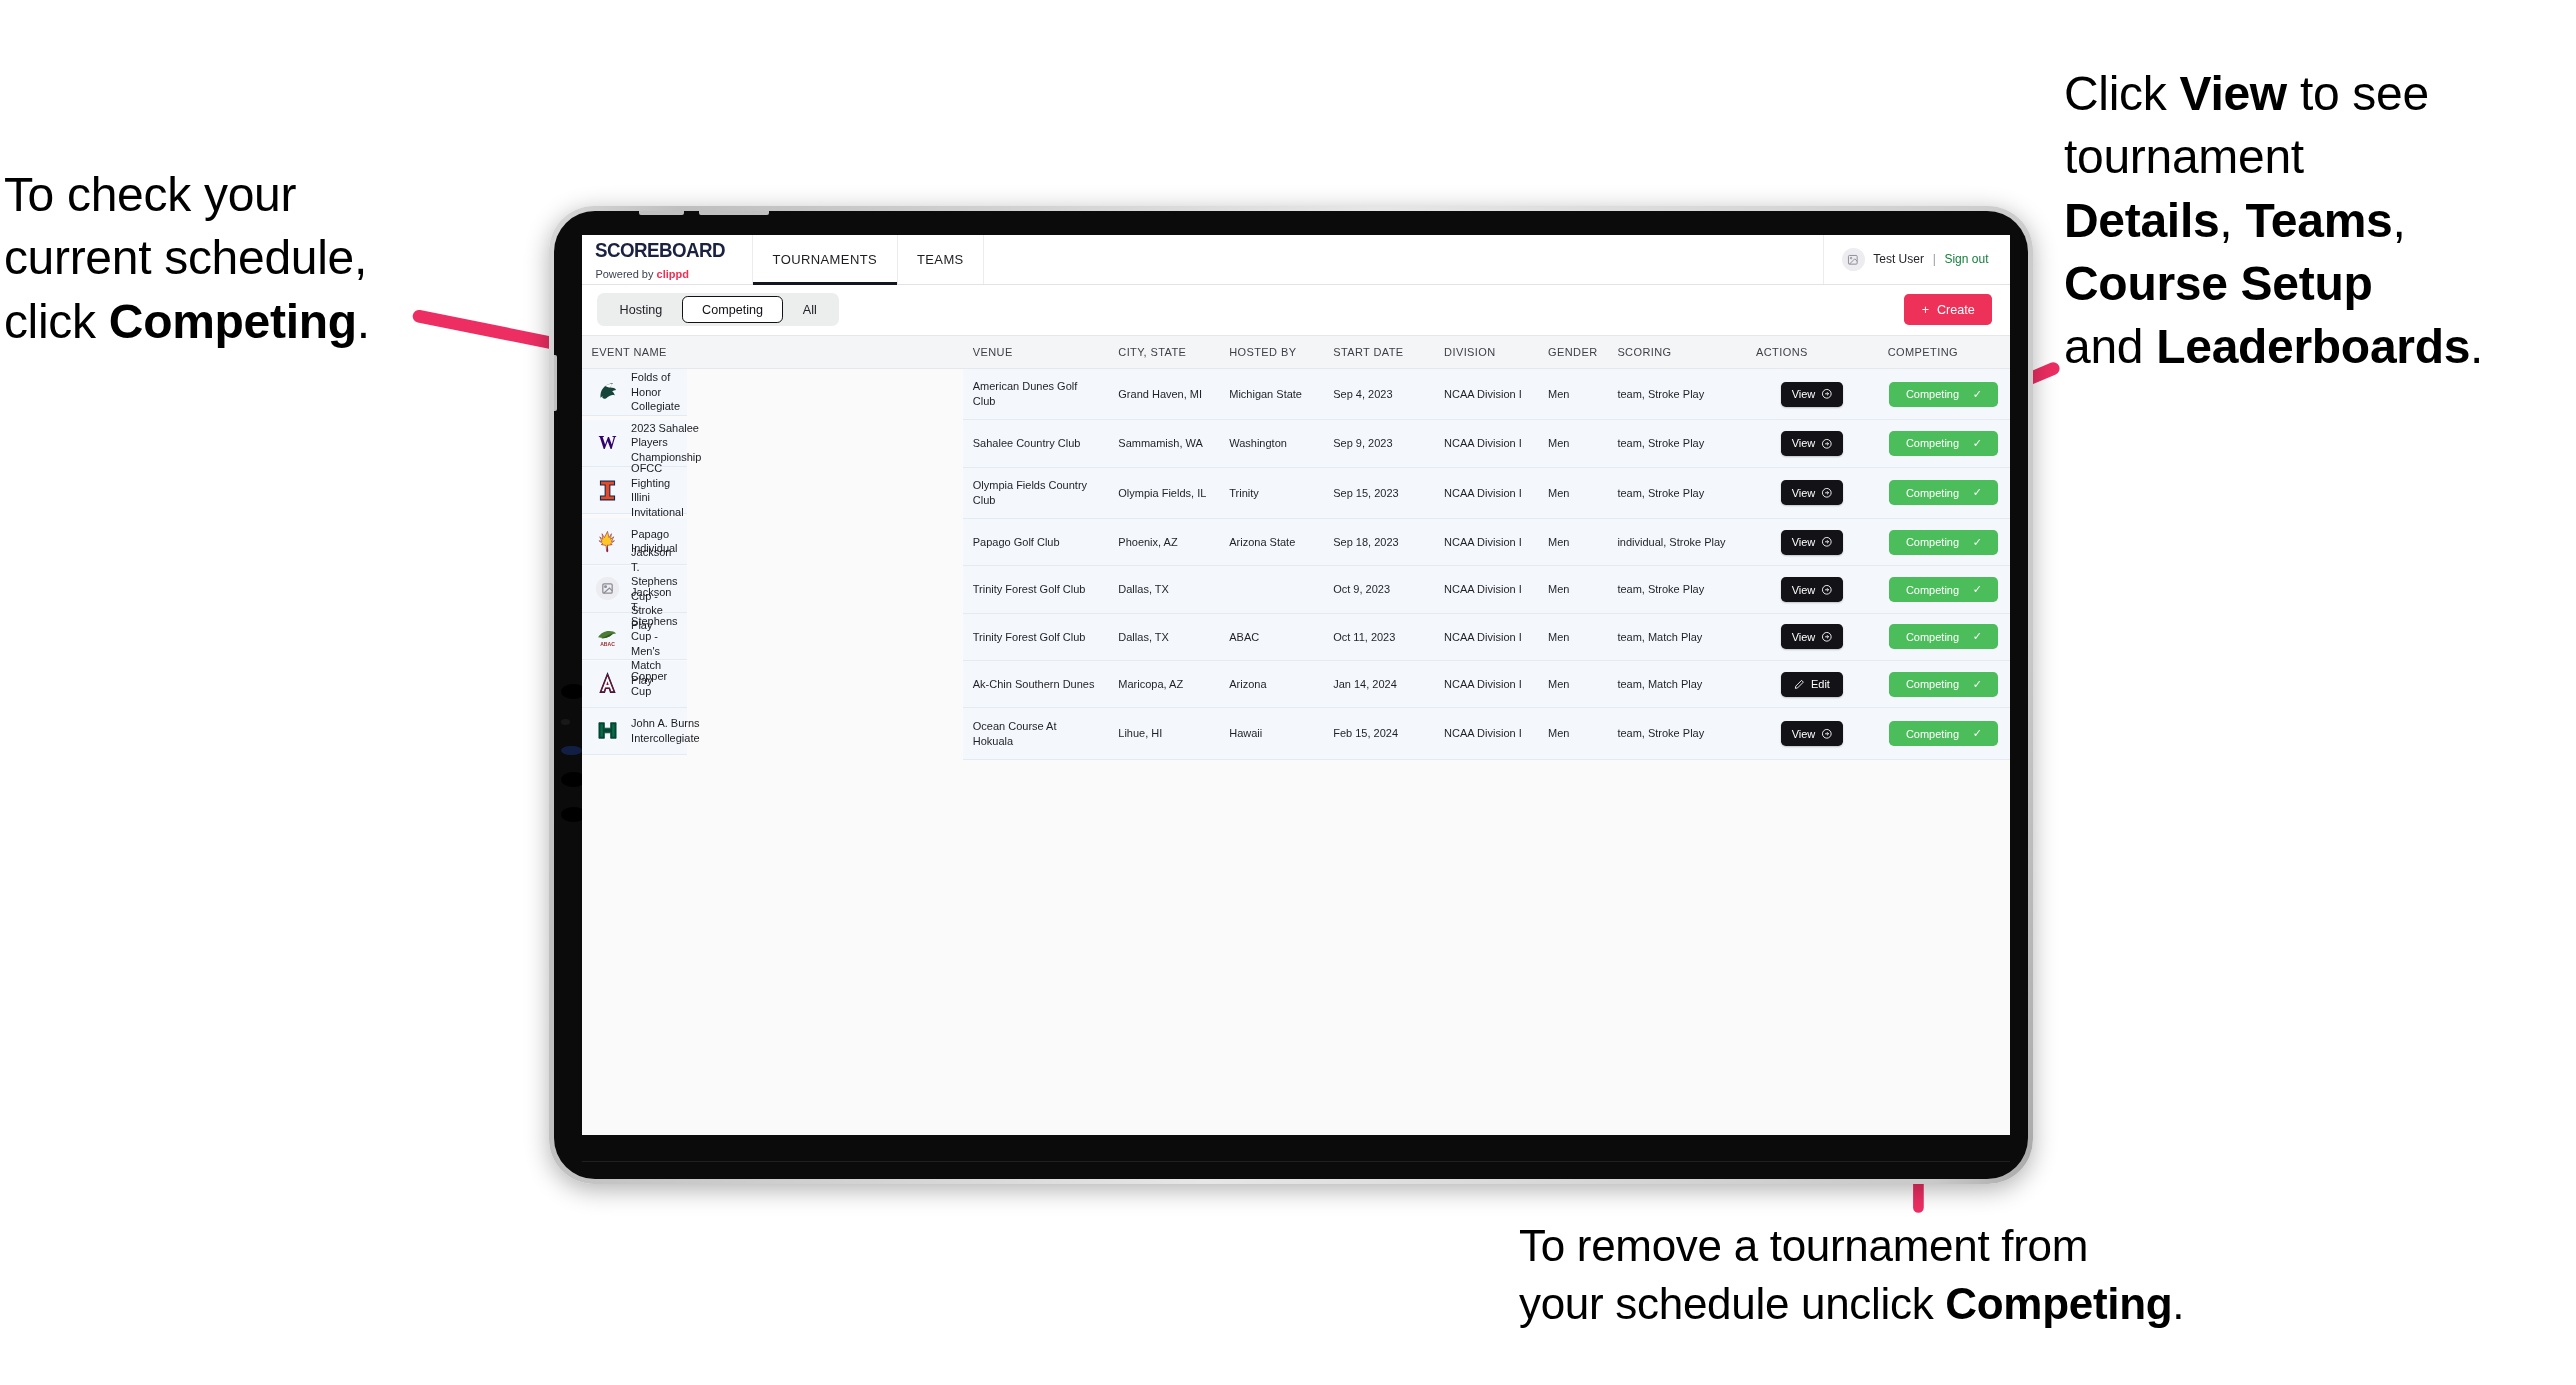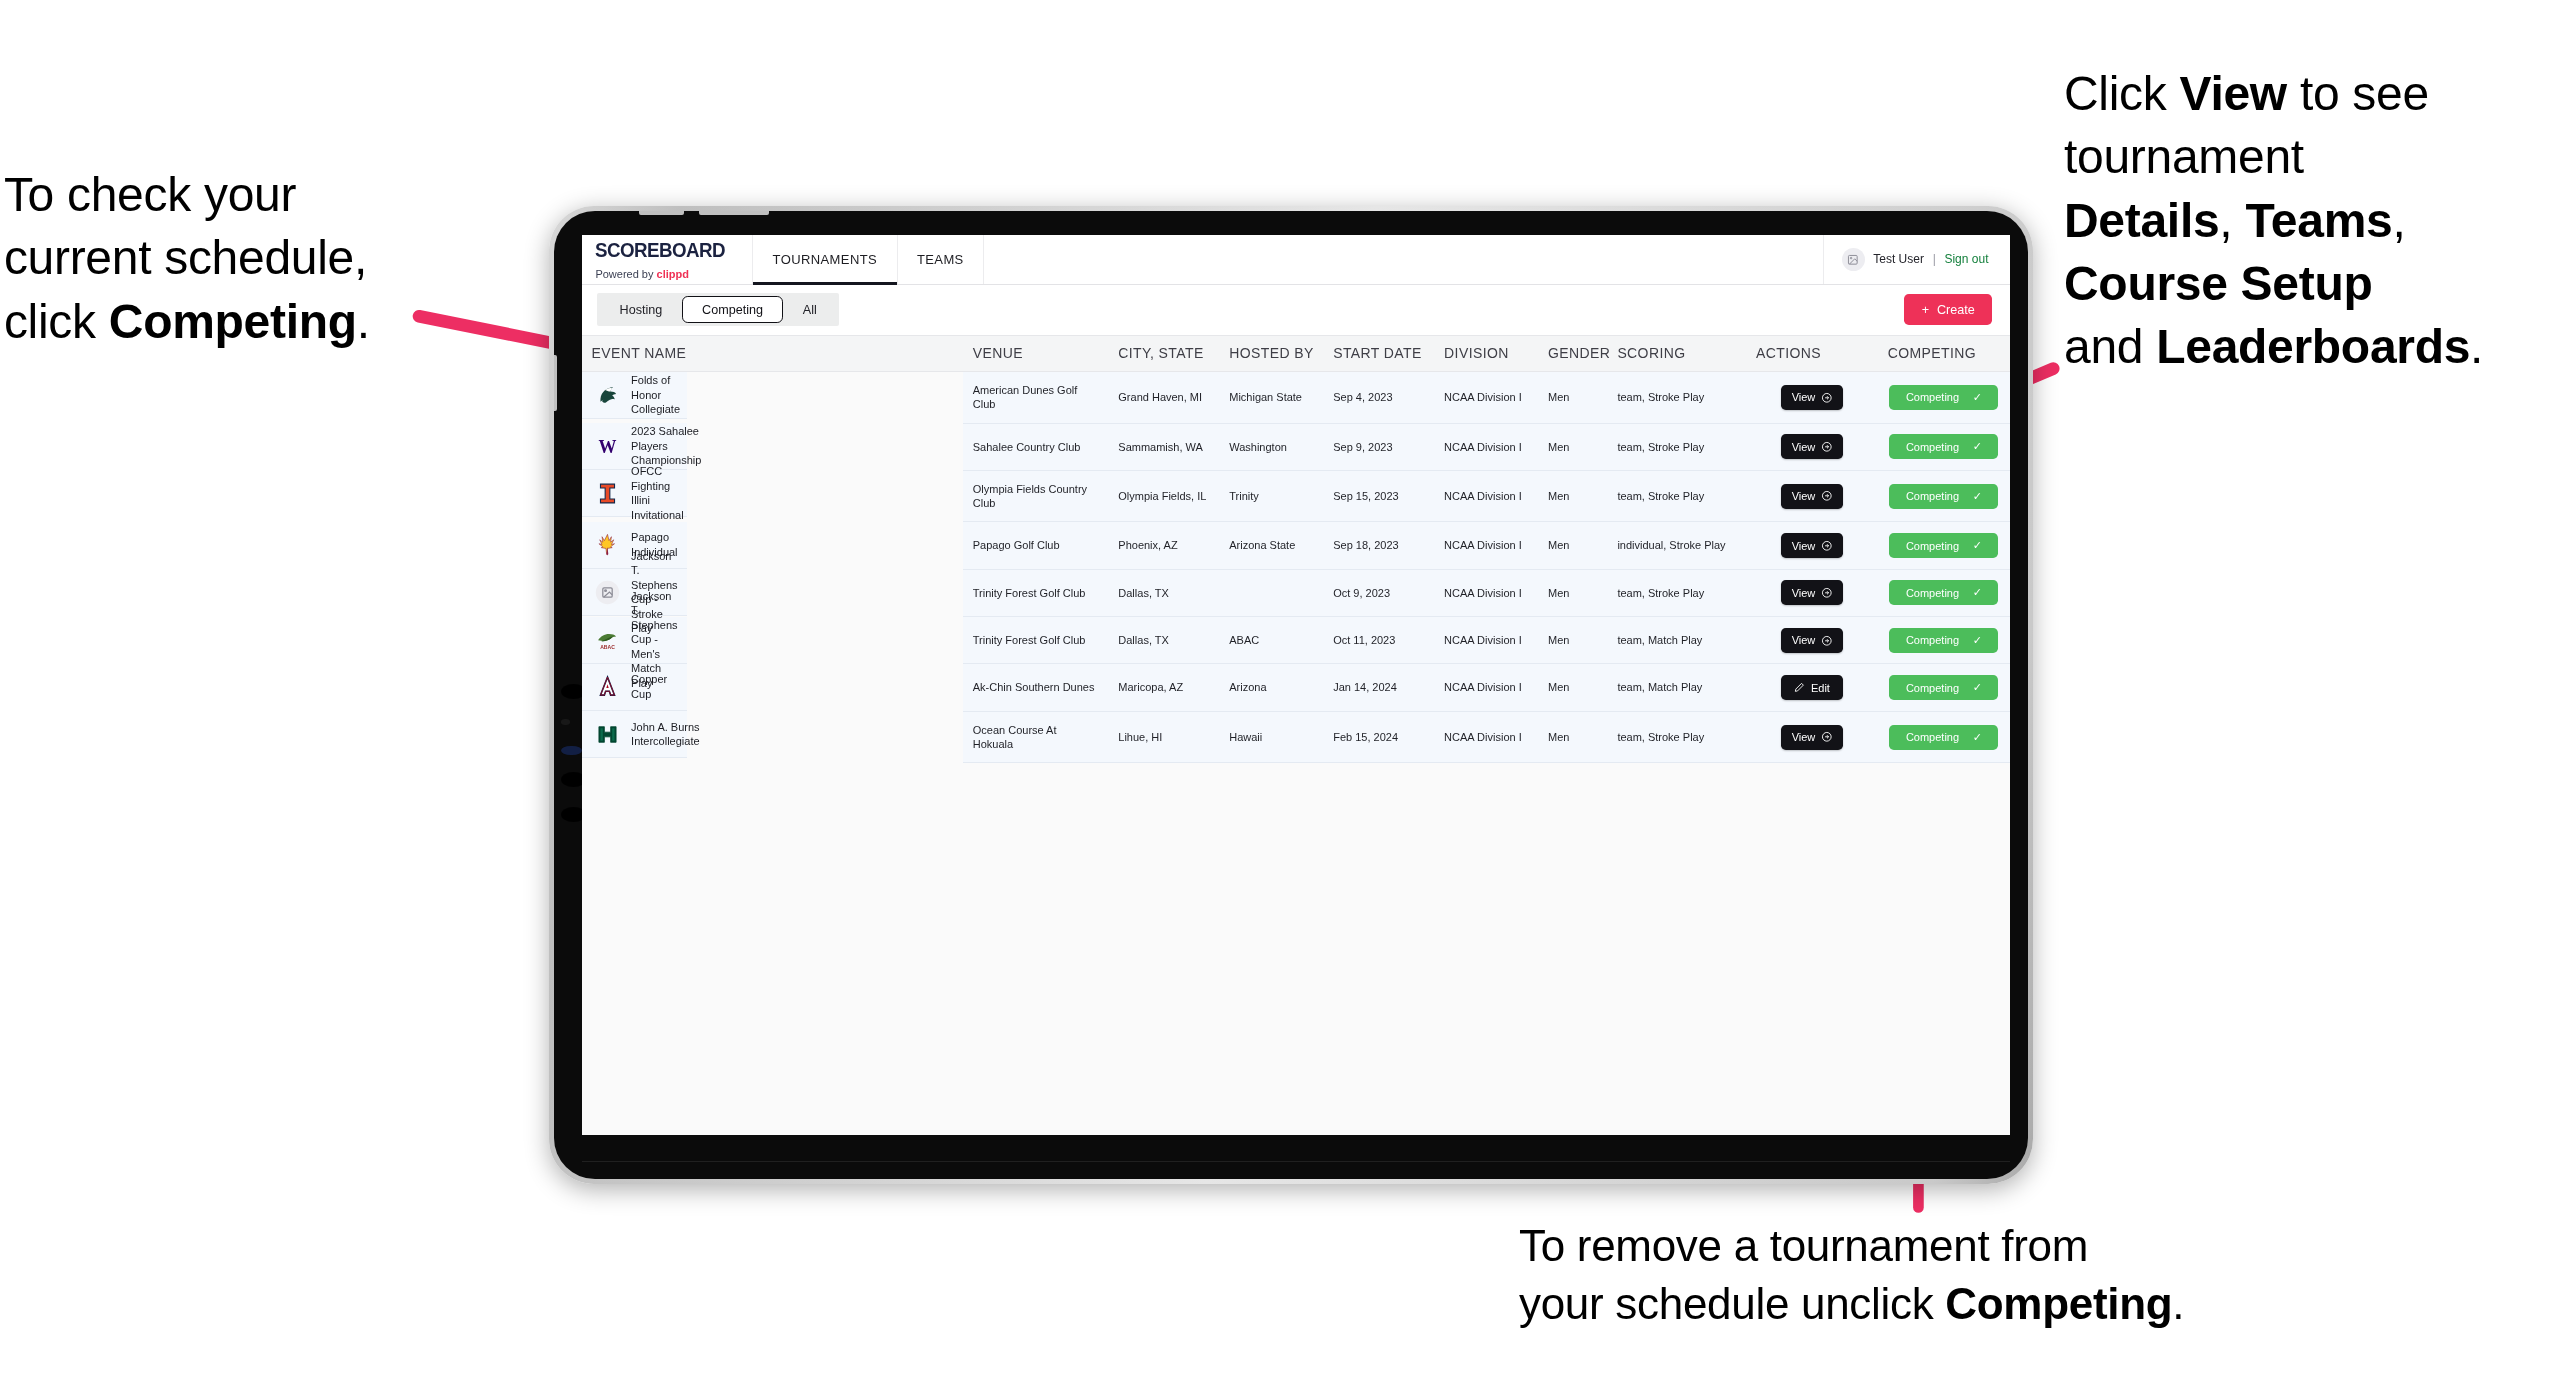--- a/index.html
+++ b/index.html
@@ -141,21 +141,21 @@
   .toolbar {
     height: 50px;
     background: #ffffff;
     display: flex; align-items: center;
     padding: 0 17.5px 0 15.5px;
     position: relative;
   }
   .segment {
     display: inline-flex;
     background: #eceded;
-    border-radius: 2px;
+    border-radius: 7px;
     padding: 2.9px;
     height: 33px;
     align-items: center;
   }
   .seg-btn {
     font-size: 12.6px;
     color: #222228;
     padding: 0 19.4px;
     height: 27px;
     display:flex; align-items:center; justify-content:center;
@@ -182,21 +182,21 @@
     cursor: pointer;
   }
 
   
   .table-wrap { background: #fafafa; height: 799px; }
   table { width: 100%; border-collapse: collapse; table-layout: fixed; }
   thead th {
     background: #f4f5f6;
     border-top: 1px solid #e6e7ea;
     border-bottom: 1px solid #e6e7ea;
-    font-size: 14px;
+    font-size: 11px;
     font-weight: 400;
     color: #3e3e46;
     letter-spacing: 0.4px;
     text-align: left;
     padding: 9.7px 9.7px;
     height: 33px;
     white-space: nowrap;
     margin-top: 40px;
   }
   tbody td {

